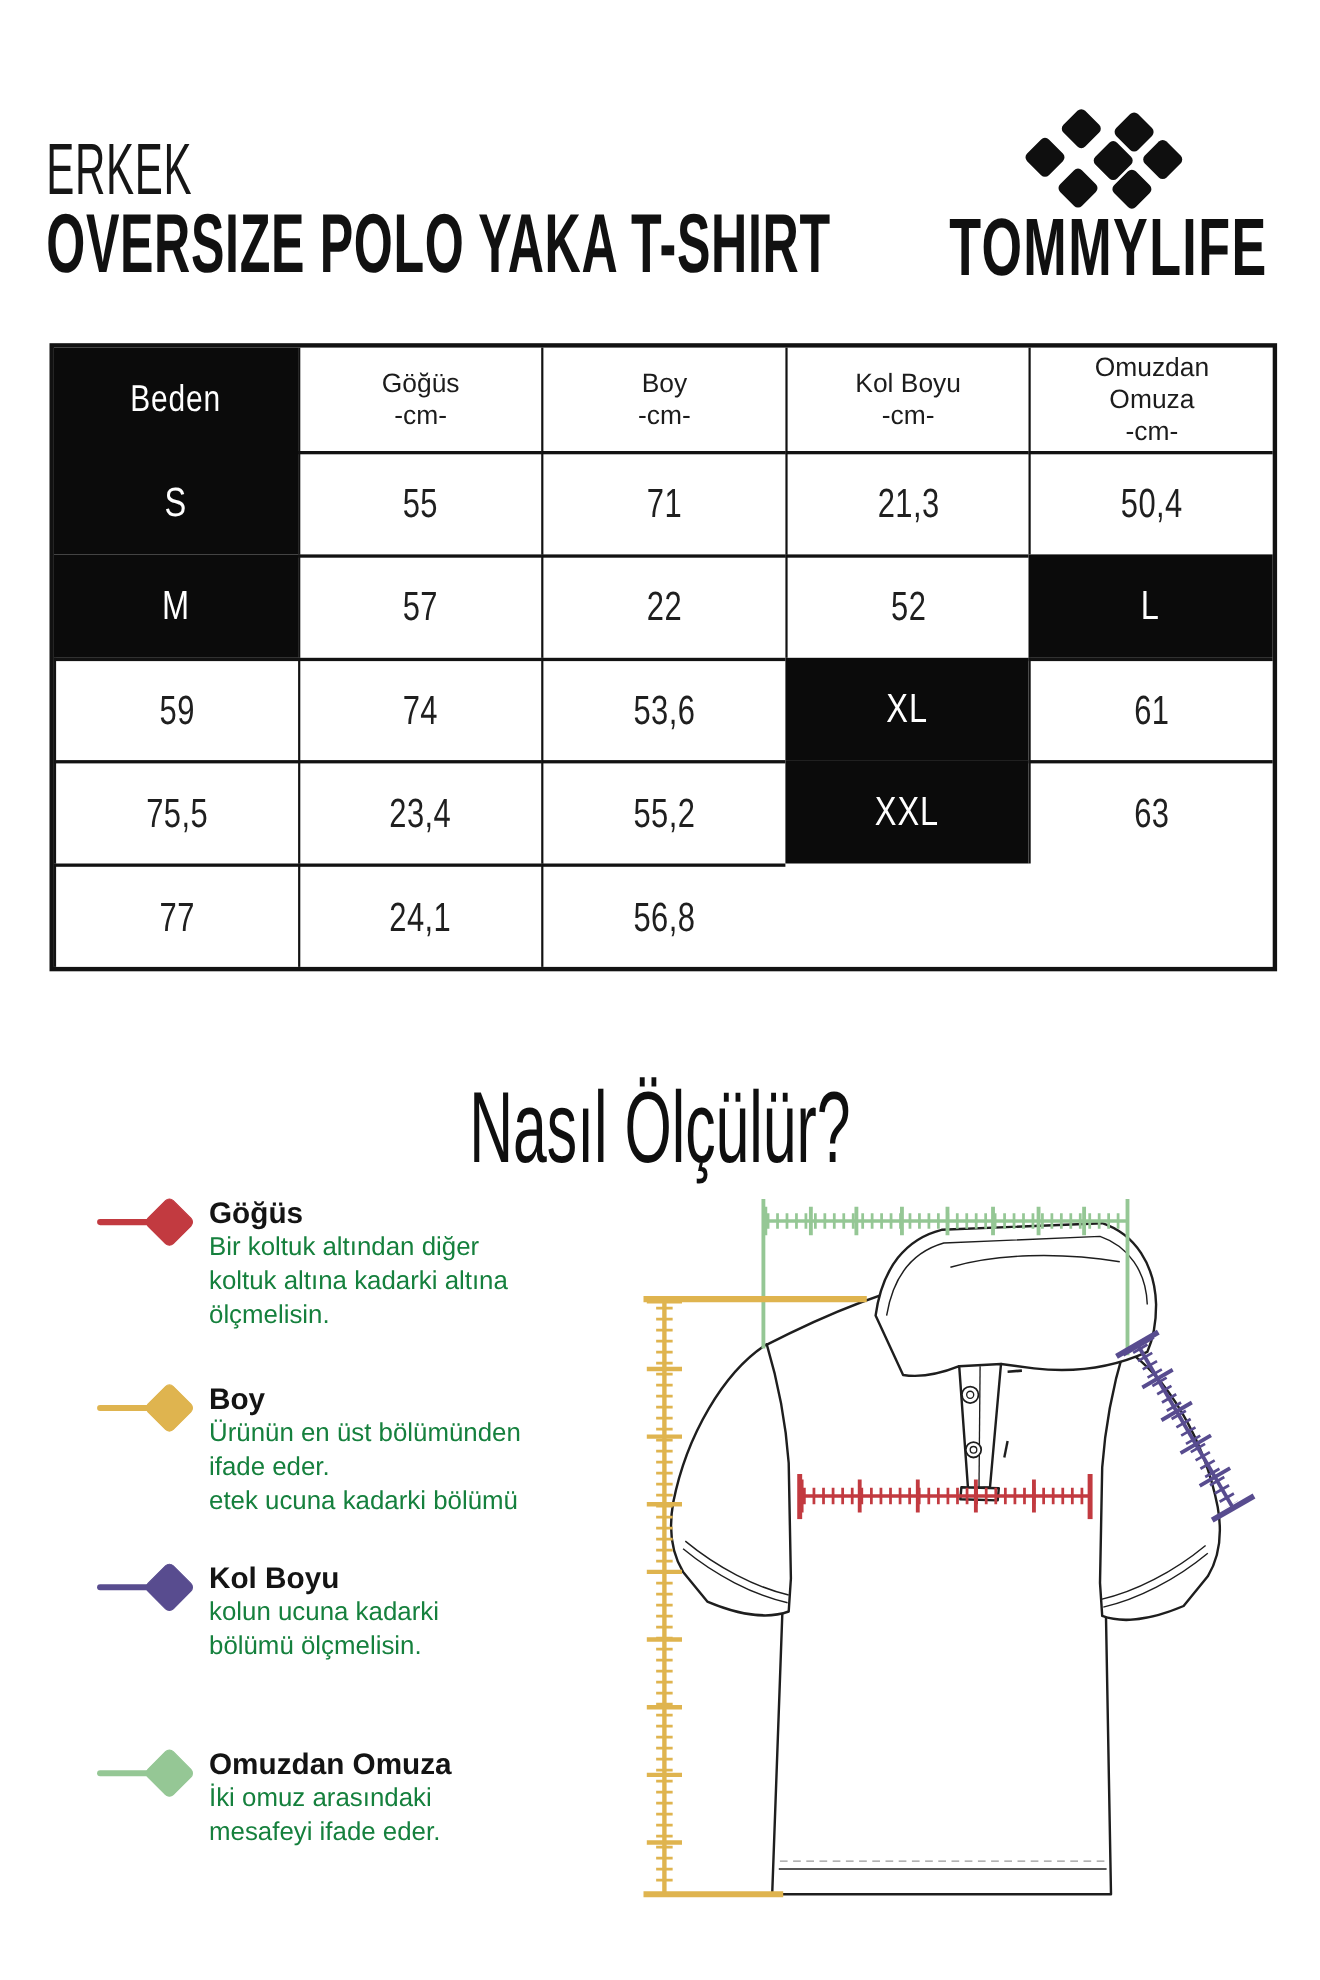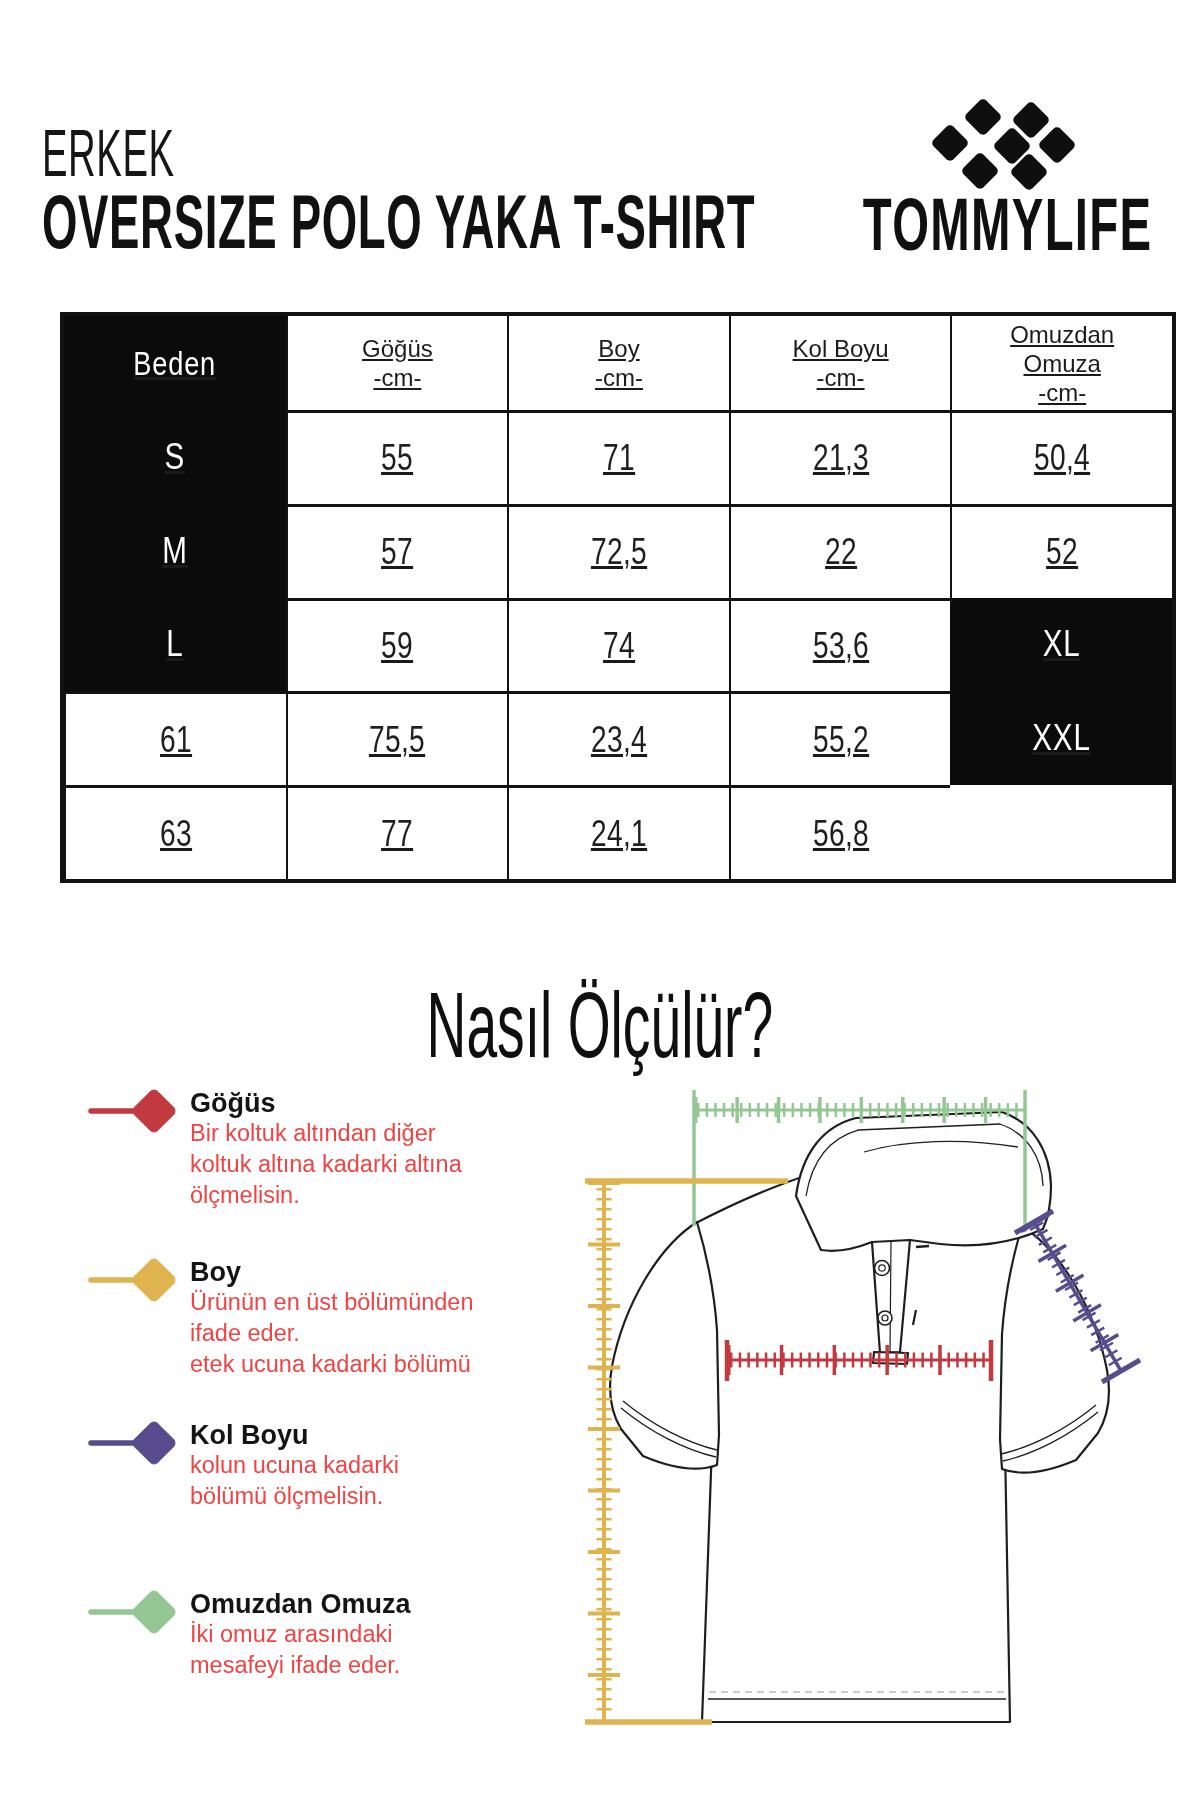--- a/index.html
+++ b/index.html
@@ -7,39 +7,39 @@
         font-family:"Liberation Sans","DejaVu Sans",sans-serif;color:#1a1a1a;margin:0 auto;}
   .abs{position:absolute;}
   
   .cat{top:120px;left:42px;font-size:66px;line-height:1;font-weight:400;letter-spacing:1px;
        transform:scaleX(.58);transform-origin:left top;white-space:nowrap;color:#161616;}
   .ttl{top:184px;left:42px;font-size:76px;line-height:1;font-weight:700;letter-spacing:1px;
        transform:scaleX(.60);transform-origin:left top;white-space:nowrap;color:#111;}
   .brand{top:188px;right:48px;font-size:74px;line-height:1;font-weight:700;letter-spacing:2px;
        transform:scaleX(.64);transform-origin:right top;white-space:nowrap;color:#101010;}
   
-  .tbl{top:312px;left:60px;width:1116px;height:571px;border:4px solid #121212;box-sizing:border-box;
-       display:grid;grid-template-columns:repeat(5,1fr);grid-template-rows:94px repeat(5,1fr);text-decoration:underline;}
+  .tbl{top:312px;left:45px;width:1116px;height:571px;border:4px solid #121212;box-sizing:border-box;
+       display:grid;grid-template-columns:repeat(5,1fr);grid-template-rows:94px repeat(5,1fr);}
   .cell{display:flex;flex-direction:column;align-items:center;justify-content:center;box-sizing:border-box;}
   .dark{background:#0b0b0b;color:#fff;}
   .hcell{border-left:2.5px solid #121212;}
   .vcell{border-left:2.5px solid #121212;border-top:3px solid #121212;}
   .hlabel{font-size:24px;line-height:29px;text-align:center;max-width:165px;color:#1c1c1c;}
   .hunit{font-size:24px;line-height:29px;color:#1c1c1c;}
   .sizetxt{font-size:37px;font-weight:400;transform:scaleX(.8);letter-spacing:1px;}
   .cornertxt{font-size:34px;font-weight:400;transform:scaleX(.8);letter-spacing:1px;}
   .valtxt{font-size:37px;font-weight:400;color:#1f1f1f;transform:scaleX(.76);letter-spacing:.5px;}
   
   .msec-title{top:977px;left:0;width:1200px;text-align:center;}
   .msec-title span{display:inline-block;font-size:92px;line-height:1.05;font-weight:400;
        transform:scaleX(.60);transform-origin:center top;white-space:nowrap;color:#0f0f0f;}
   .legend-item{left:88px;width:440px;}
   .leg-text{margin-left:102px;}
   .leg-title{font-size:27px;font-weight:700;color:#141414;line-height:30px;}
-  .leg-line{font-size:23.5px;line-height:31px;color:#ef4444;}
+  .leg-line{font-size:23.5px;line-height:31px;color:#15803d;}
   .leg-marker{position:absolute;left:0;top:-8px;}
 </style>
 </head>
 <body>
 
 <div class="page">
 
   <div class="abs cat">ERKEK</div>
   <div class="abs ttl">OVERSIZE POLO YAKA T-SHIRT</div>
 
@@ -93,23 +93,20 @@
         <span class="valtxt">50,4</span>
       </div>
 
     <div class="cell dark">
         <span class="sizetxt">M</span>
       </div>
     <div class="cell vcell">
         <span class="valtxt">57</span>
       </div>
     <div class="cell vcell">
-        <span class="valtxt">72,5</span>
-      </div>
-    <div class="cell vcell">
         <span class="valtxt">22</span>
       </div>
     <div class="cell vcell">
         <span class="valtxt">52</span>
       </div>
 
     <div class="cell dark">
         <span class="sizetxt">L</span>
       </div>
     <div class="cell vcell">

